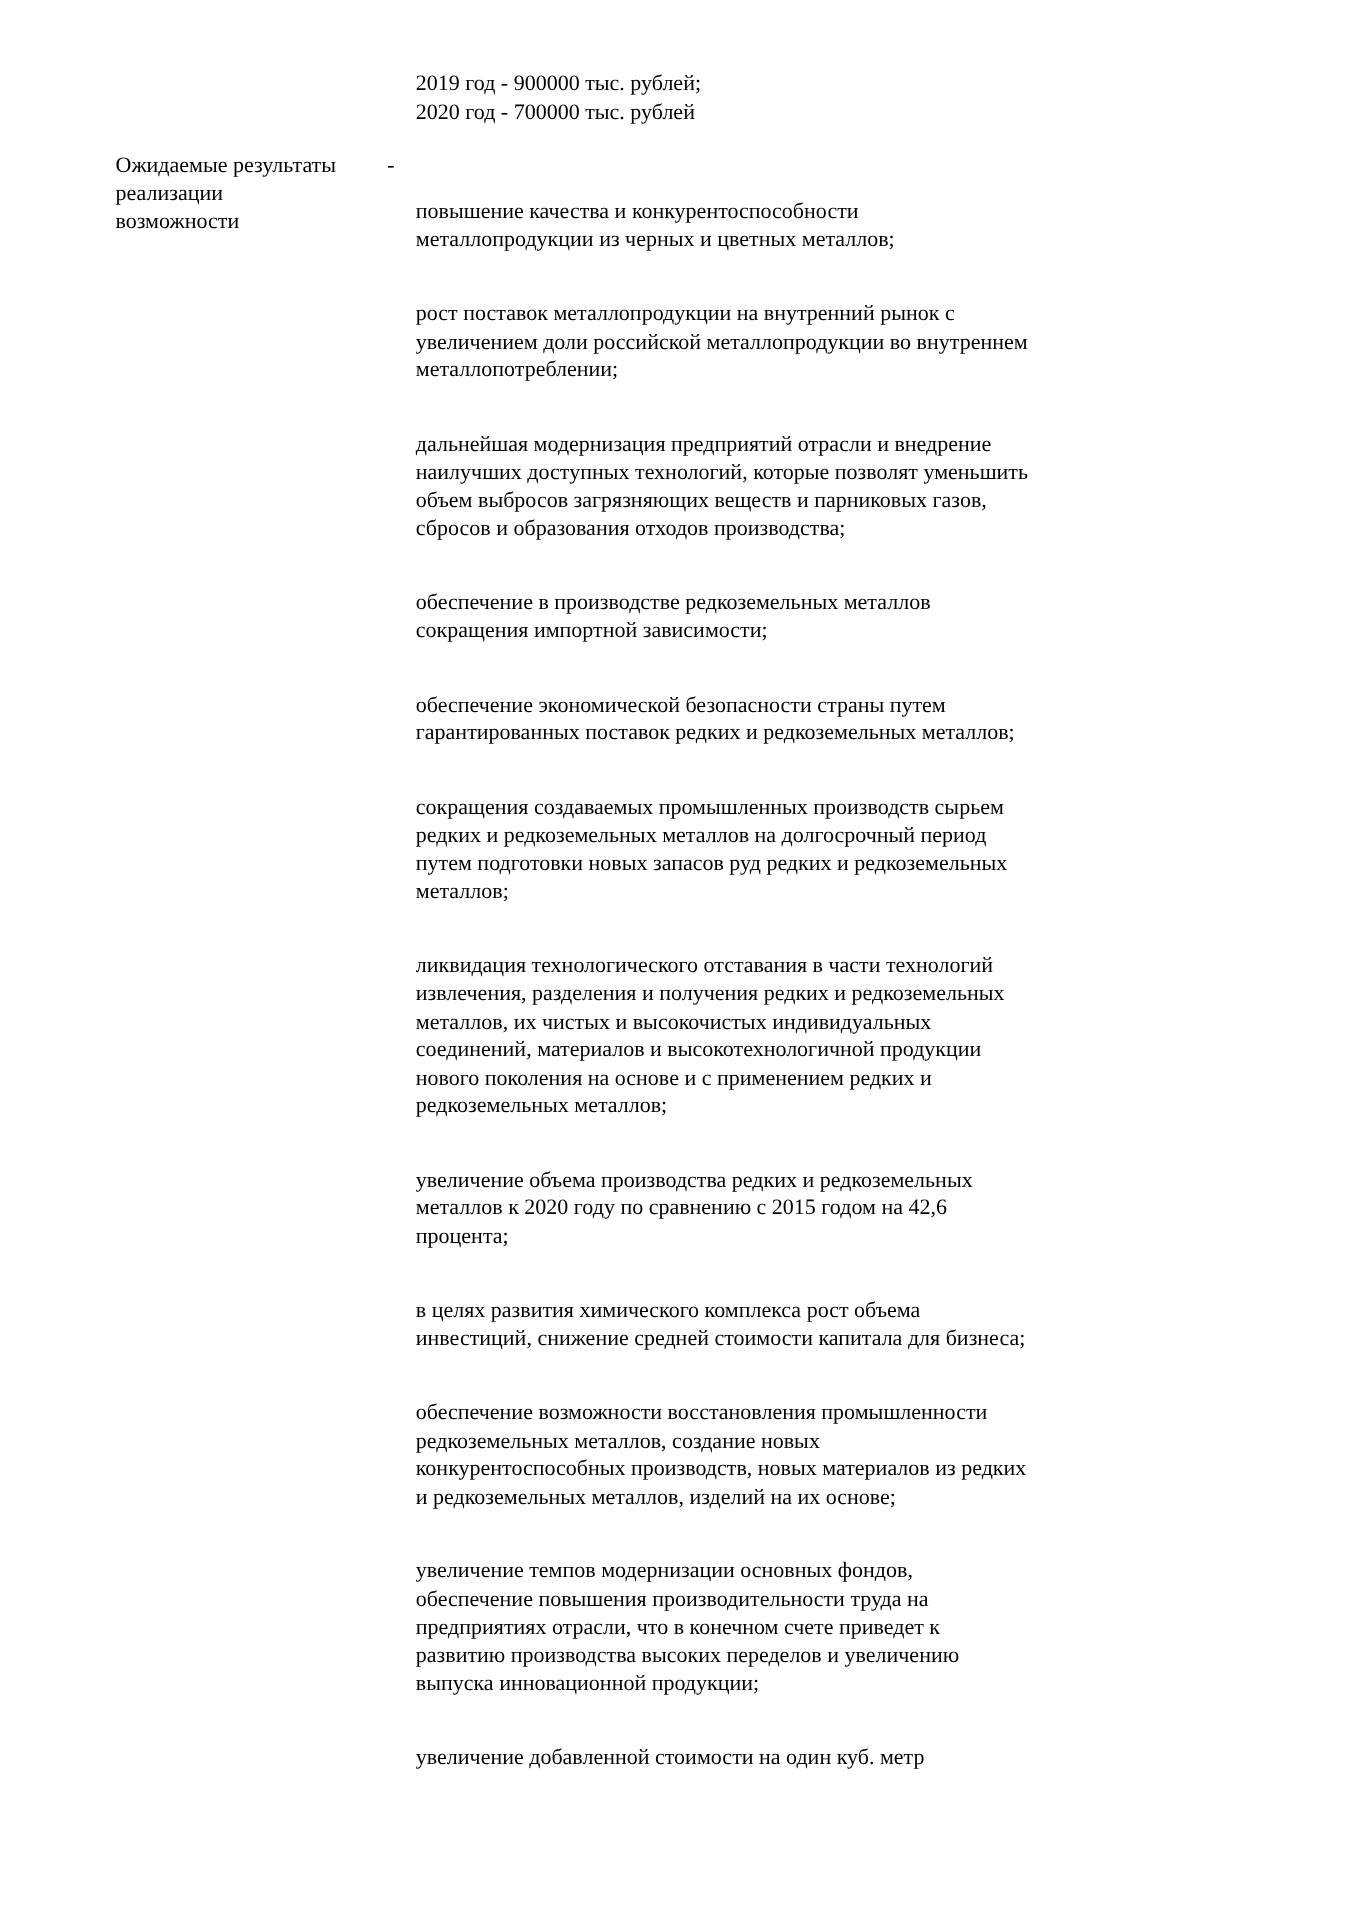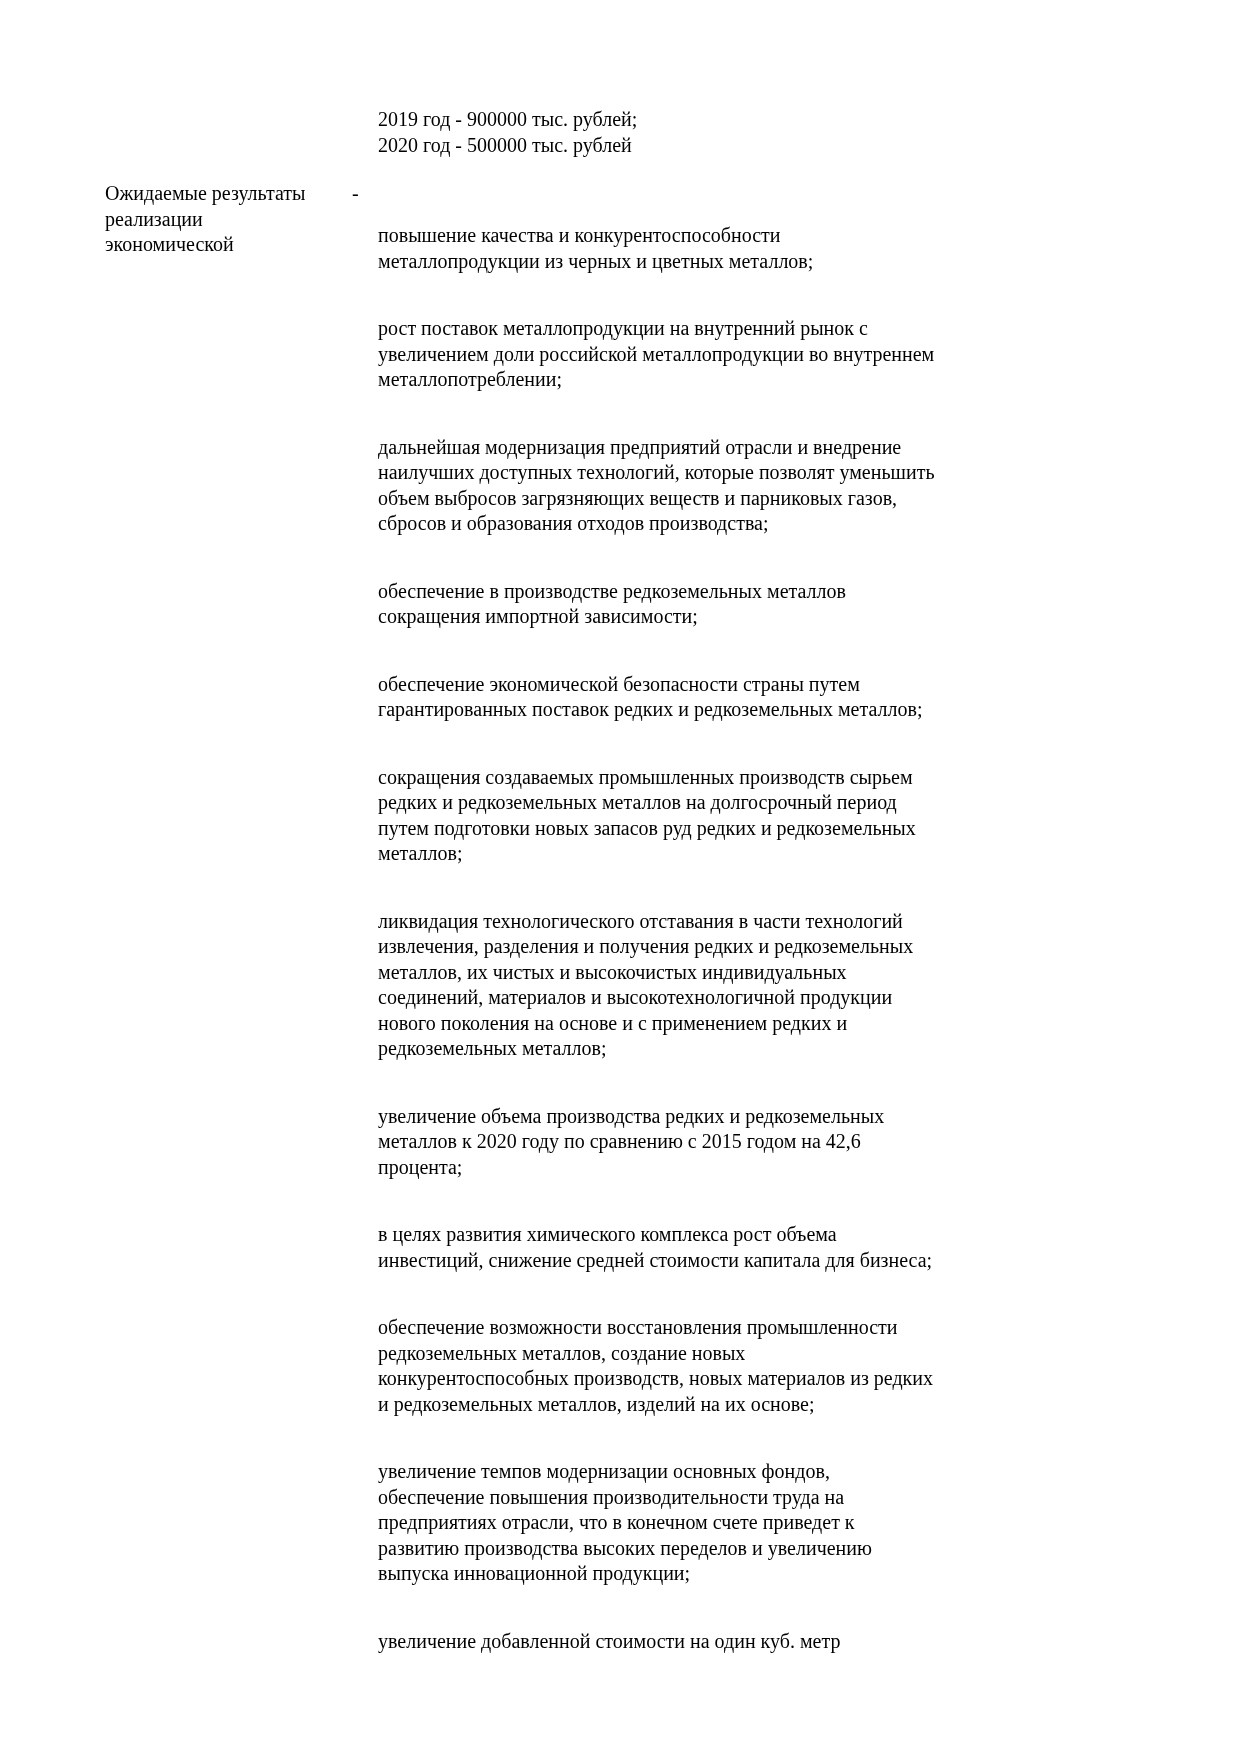--- a/index.html
+++ b/index.html
@@ -13,21 +13,21 @@
     height: 1754px;
     background: #ffffff;
     color: #000000;
     font-family: "Liberation Serif", serif;
     font-size: 20px;
     line-height: 25.5px;
     box-sizing: border-box;
     overflow: hidden;
   }
   .top-block {
-    padding-top: 107px;
+    padding-top: 64px;
     margin-left: 378px;
     width: 562px;
   }
   .top-line {
     white-space: nowrap;
   }
   .results-row {
     display: flex;
     flex-direction: row;
     align-items: flex-start;
@@ -53,29 +53,29 @@
     margin-top: 42px;
   }
 </style>
 </head>
 <body>
 
 <div class="page">
 
   <div class="top-block">
       <div class="top-line">2019 год - 900000 тыс. рублей;</div>
-      <div class="top-line">2020 год - 500000 тыс. рублей</div>
+      <div class="top-line">2020 год - 700000 тыс. рублей</div>
     </div>
 
   <div class="results-row">
 
     <div class="label-col">
         <div>Ожидаемые результаты</div>
         <div>реализации</div>
-        <div>экономической</div>
+        <div>возможности</div>
       </div>
 
     <div class="dash-col">-</div>
 
     <div class="content-col">
         <div class="result-item">повышение качества и конкурентоспособности металлопродукции из черных и цветных металлов;</div>
         <div class="result-item">рост поставок металлопродукции на внутренний рынок с увеличением доли российской металлопродукции во внутреннем металлопотреблении;</div>
         <div class="result-item">дальнейшая модернизация предприятий отрасли и внедрение наилучших доступных технологий, которые позволят уменьшить объем выбросов загрязняющих веществ и парниковых газов, сбросов и образования отходов производства;</div>
         <div class="result-item">обеспечение в производстве редкоземельных металлов сокращения импортной зависимости;</div>
         <div class="result-item">обеспечение экономической безопасности страны путем гарантированных поставок редких и редкоземельных металлов;</div>

